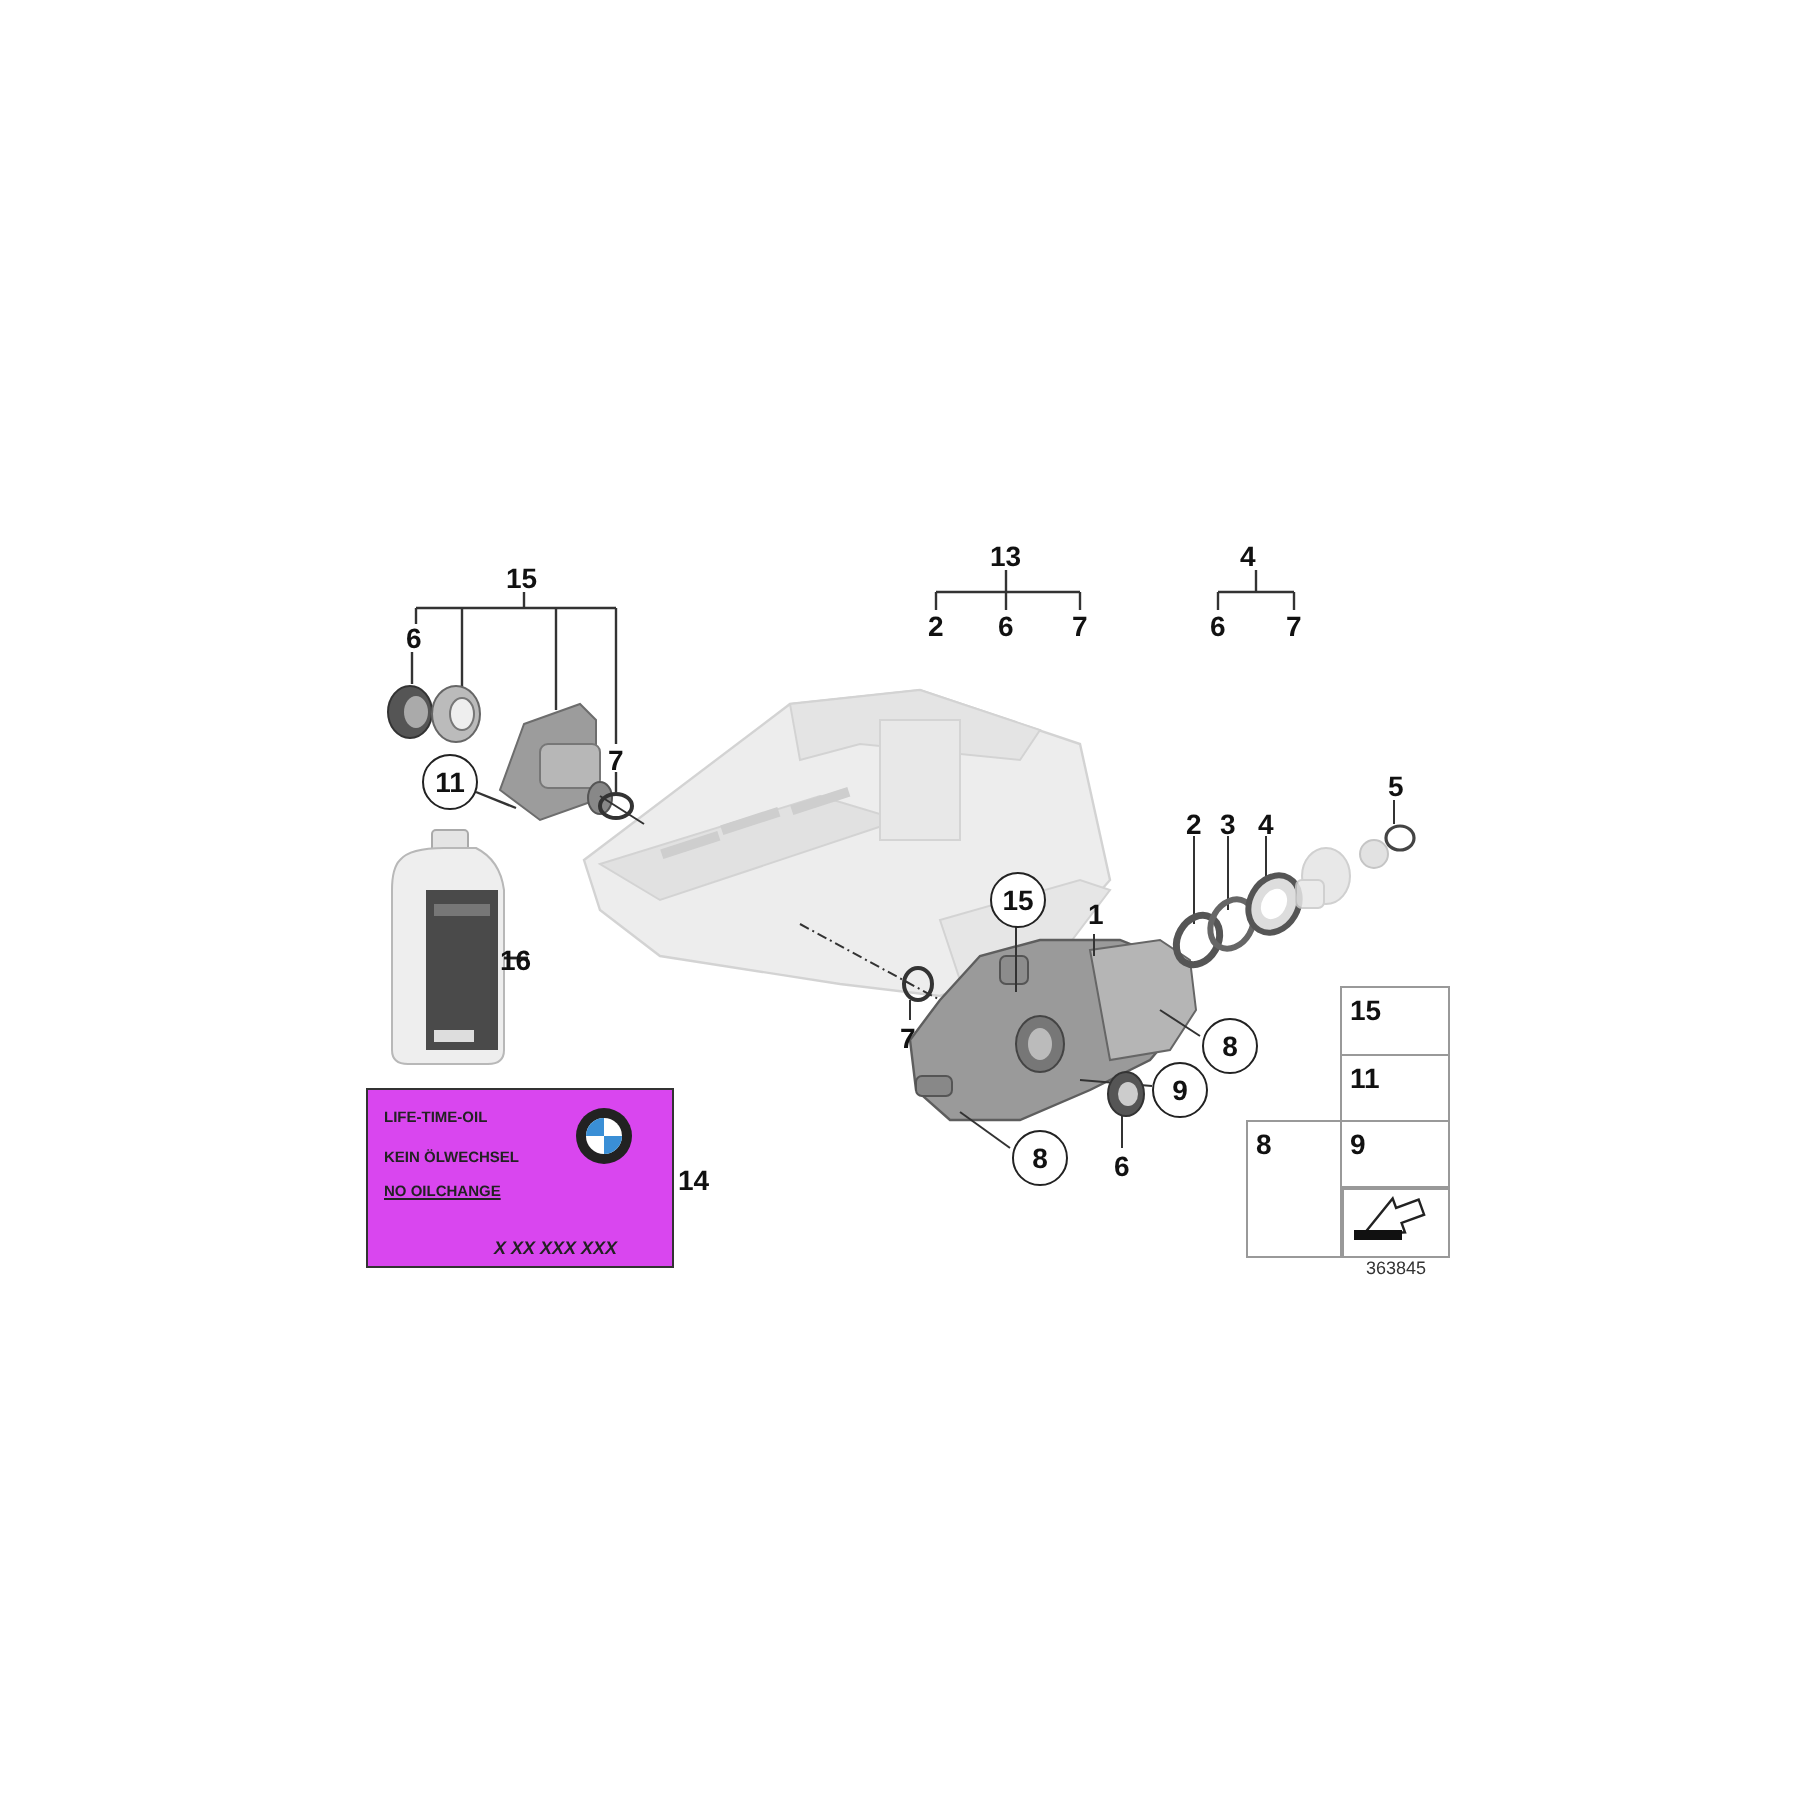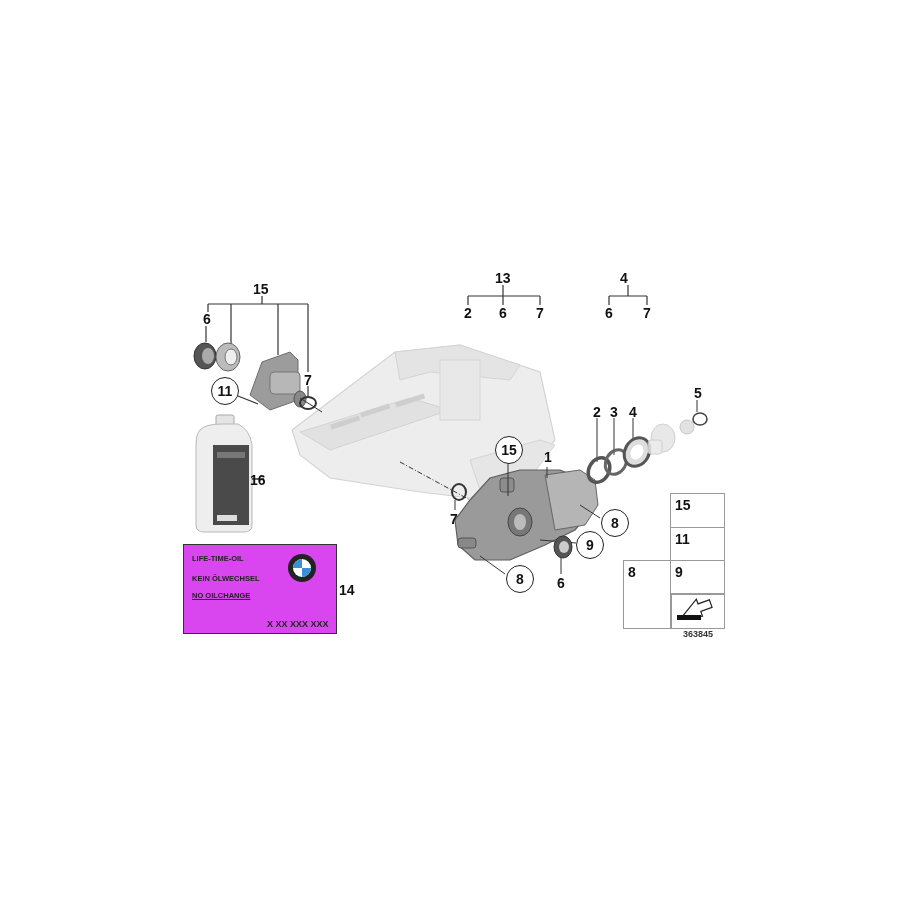--- a/index.html
+++ b/index.html
@@ -4,21 +4,21 @@
 <style>
   html,body{margin:0;padding:0;background:#ffffff;}
   body{width:900px;height:900px;position:relative;overflow:hidden;font-family:"Liberation Sans",sans-serif;color:#111;}
   .lbl{position:absolute;font-weight:bold;font-size:14px;line-height:14px;color:#111;}
   .circ{position:absolute;width:26px;height:26px;border:1.6px solid #222;border-radius:50%;background:#fff;text-align:center;line-height:26px;font-weight:bold;font-size:14px;color:#111;}
   svg.diagram{position:absolute;left:0;top:0;}
   .labelbox{position:absolute;left:183px;top:544px;width:152px;height:88px;border:1.5px solid #333;background:#d946ef;}
   .labelbox .t{position:absolute;font-weight:bold;font-size:7.5px;color:#222;}
   .hwbox{position:absolute;border:1px solid #999;background:#fff;}
   .hwbox .n{position:absolute;left:4px;top:3px;font-weight:bold;font-size:14px;}
-  .drawno{position:absolute;left:683px;top:629px;font-size:9px;color:#333;font-weight:bold;}
+  .drawno{position:absolute;left:683px;top:629px;font-size:9px;color:#333;}
 </style>
 </head>
 <body>
 
 <svg class="diagram" width="900" height="900" viewBox="0 0 900 900">
 
   <g opacity="0.9">
     <polygon points="292,430 395,352 460,345 540,372 555,440 520,480 470,498 420,492 330,478 300,455" fill="#ececec" stroke="#cfcfcf" stroke-width="1.2"></polygon>
     <polygon points="395,352 460,345 520,365 510,380 430,372 400,380" fill="#e2e2e2" stroke="#cfcfcf"></polygon>
     <polygon points="300,432 410,398 450,410 330,450" fill="#dedede" stroke="#cfcfcf"></polygon>
@@ -167,21 +167,21 @@
 <div class="lbl" style="left:450px;top:512px;">7</div>
 <div class="circ" style="left:601px;top:509px;">8</div>
 <div class="circ" style="left:576px;top:531px;">9</div>
 <div class="circ" style="left:506px;top:565px;">8</div>
 <div class="lbl" style="left:557px;top:576px;">6</div>
 
 <div class="labelbox">
   <div class="t" style="left:8px;top:9px;">LIFE-TIME-OIL</div>
   <div class="t" style="left:8px;top:29px;">KEIN ÖLWECHSEL</div>
   <div class="t" style="left:8px;top:46px;text-decoration:underline;">NO OILCHANGE</div>
-  <div class="t" style="left:83px;top:74px;font-size:9px;">X XX XXX XXX</div>
+  <div class="t" style="left:63px;top:74px;font-size:9px;font-style:italic;">X XX XXX XXX</div>
   <div style="position:absolute;left:104px;top:9px;width:28px;height:28px;border-radius:50%;background:#222;">
     <div style="position:absolute;left:5px;top:5px;width:18px;height:18px;border-radius:50%;overflow:hidden;background:#fff;">
       <div style="position:absolute;left:0;top:0;width:9px;height:9px;background:#3a8fd6;"></div>
       <div style="position:absolute;left:9px;top:9px;width:9px;height:9px;background:#3a8fd6;"></div>
     </div>
   </div>
 </div>
 
 <div class="hwbox" style="left:670px;top:493px;width:53px;height:34px;">
   <span class="n">15</span>

